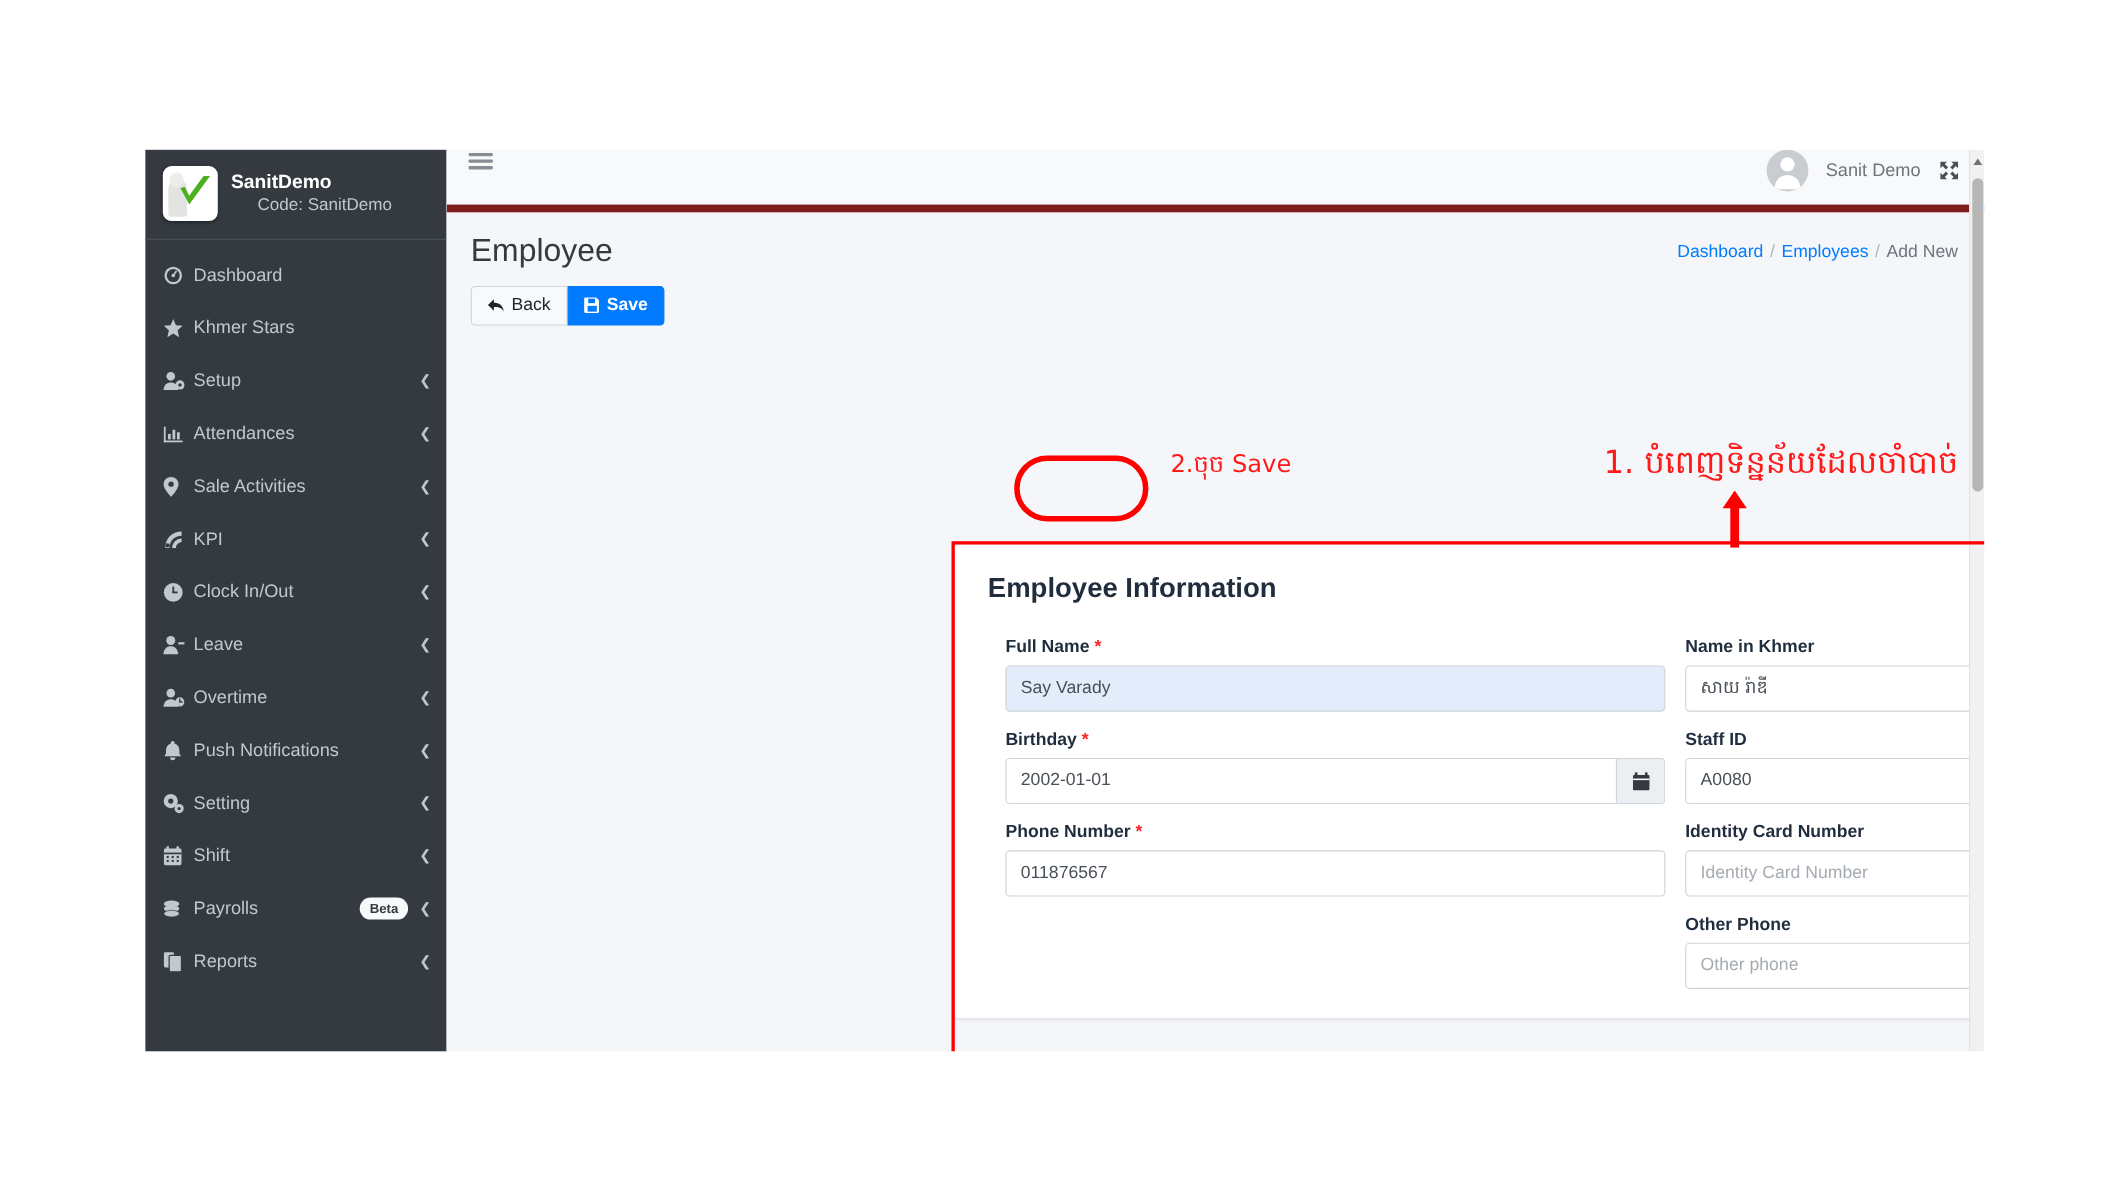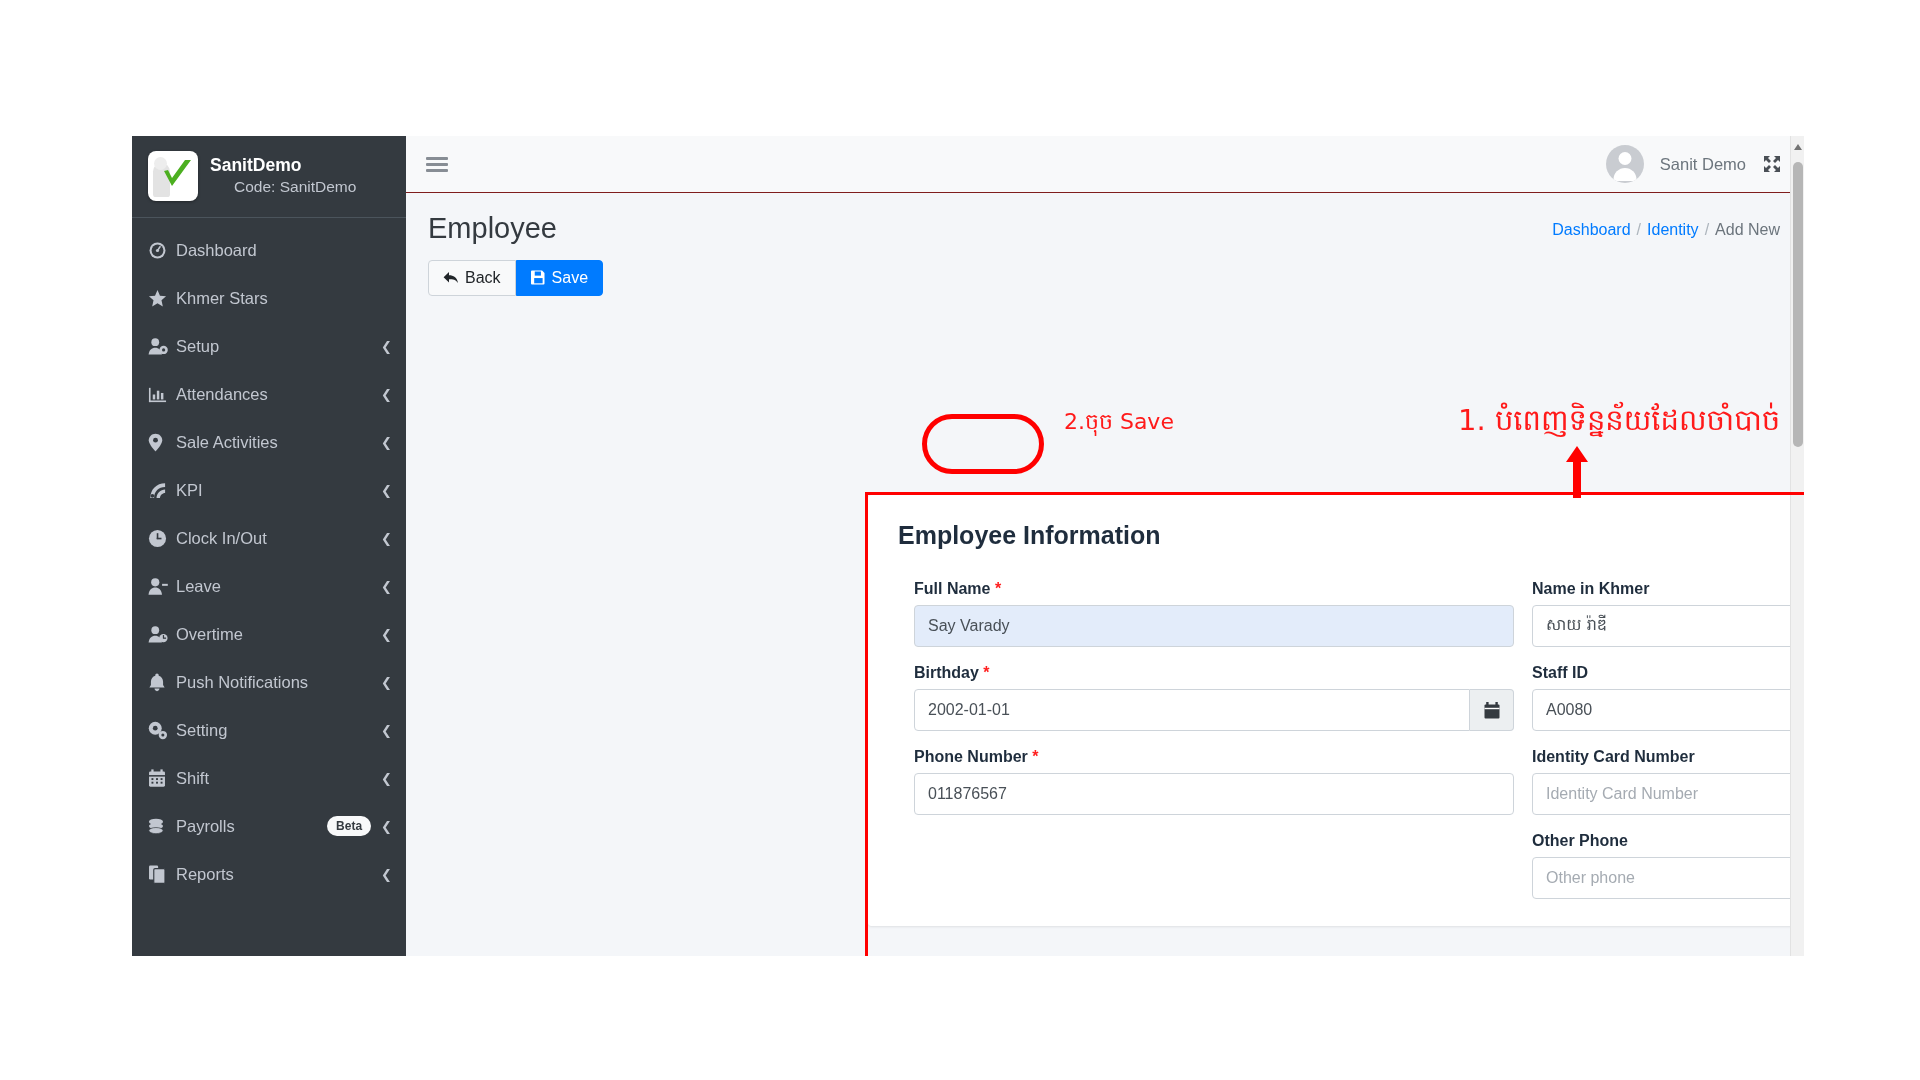--- a/index.html
+++ b/index.html
@@ -97,22 +97,22 @@
   
   #content {
     flex: 1 1 auto;
     position: relative;
     background: #f4f6f9;
     overflow: hidden;
   }
   .topbar {
     height: 57px;
     background: #f8f9fa;
-    border-bottom: 1px solid #7f1d1d;
-    display: flex; align-items: center;
+    border-bottom: 7px solid #7f1d1d;
+    display: flex; align-items: flex-start;
     padding: 0 22px 0 20px;
   }
   .hamburger { width: 22px; cursor: pointer; }
   .hamburger span {
     display: block; height: 3px; background: #878d94;
     margin: 3px 0; border-radius: 1px;
   }
   .topbar-right {
     margin-left: auto;
     display: flex; align-items: center; gap: 16px;
@@ -160,21 +160,21 @@
     font-size: 16px;
     border: 1px solid #ced4da;
     background: #f8f9fa; color: #212529;
     padding: 8px 14px;
     cursor: pointer;
     border-radius: 4px 0 0 4px;
   }
   .btn-primary {
     background: #007bff; border-color: #007bff; color: #fff;
     border-radius: 0 4px 4px 0;
-    font-weight: 400;
+    font-weight: 700;
     position: relative;
     z-index: 2;
   }
   .save-ring {
     position: absolute;
     left: 516px; top: 278px;
     width: 122px; height: 60px;
     border: 5px solid #ff0000;
     border-radius: 34px;
     pointer-events: none;
@@ -551,21 +551,21 @@
         <div class="user-name">Sanit Demo</div>
         <svg class="expand-icon" viewBox="0 0 20 20">
           <path d="M2 2 L8 2 L6 4 L9 7 L7 9 L4 6 L2 8 Z M18 2 L12 2 L14 4 L11 7 L13 9 L16 6 L18 8 Z M2 18 L8 18 L6 16 L9 13 L7 11 L4 14 L2 12 Z M18 18 L12 18 L14 16 L11 13 L13 11 L16 14 L18 12 Z" fill="#4a4f55"></path>
         </svg>
       </div>
     </div>
 
     <div class="page-head">
       <h1 class="page-title">Employee</h1>
       <div class="breadcrumb">
-        <a href="#">Dashboard</a><span class="sep">/</span><a href="#">Identity</a><span class="sep">/</span><span>Add New</span>
+        <a href="#">Dashboard</a><span class="sep">/</span><a href="#">Employees</a><span class="sep">/</span><span>Add New</span>
       </div>
     </div>
 
     <div class="toolbar">
       <div class="btn-group">
         <button class="btn">
           <svg width="16" height="14" viewBox="0 0 16 14">
             <path d="M6 1 L6 4.2 C10.5 4.2 14 6 15 12 C12.8 8.6 10 8.2 6 8.2 L6 11.5 L0.6 6.3 Z" fill="#212529"></path>
           </svg>
           <span>Back</span>

